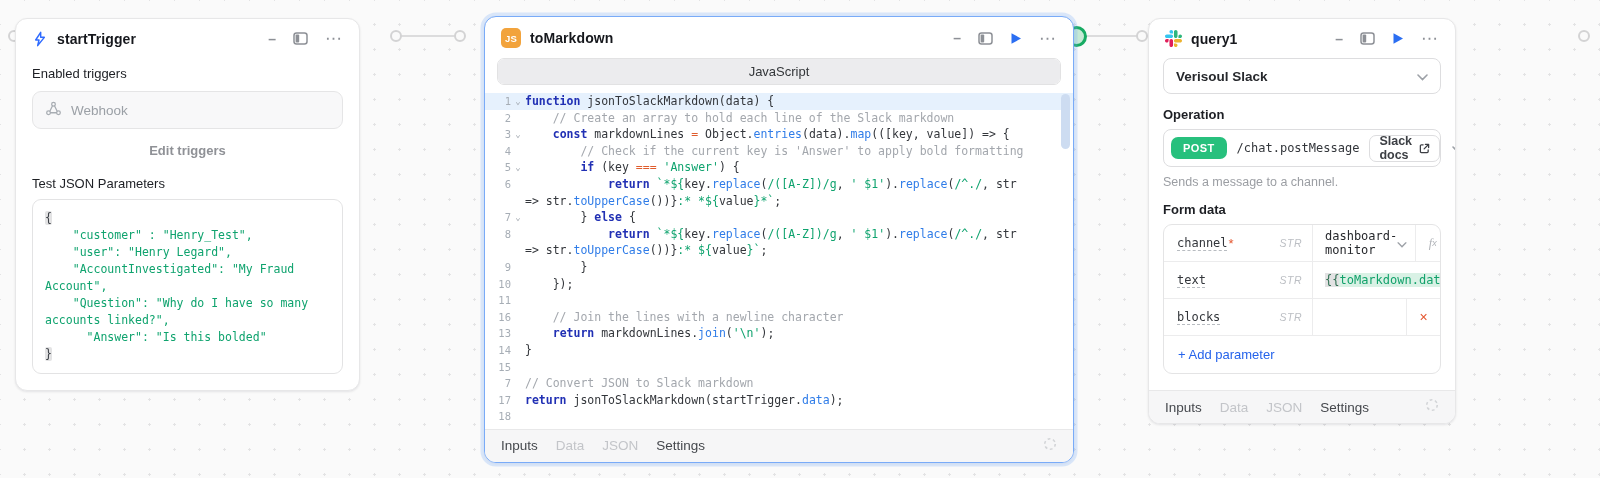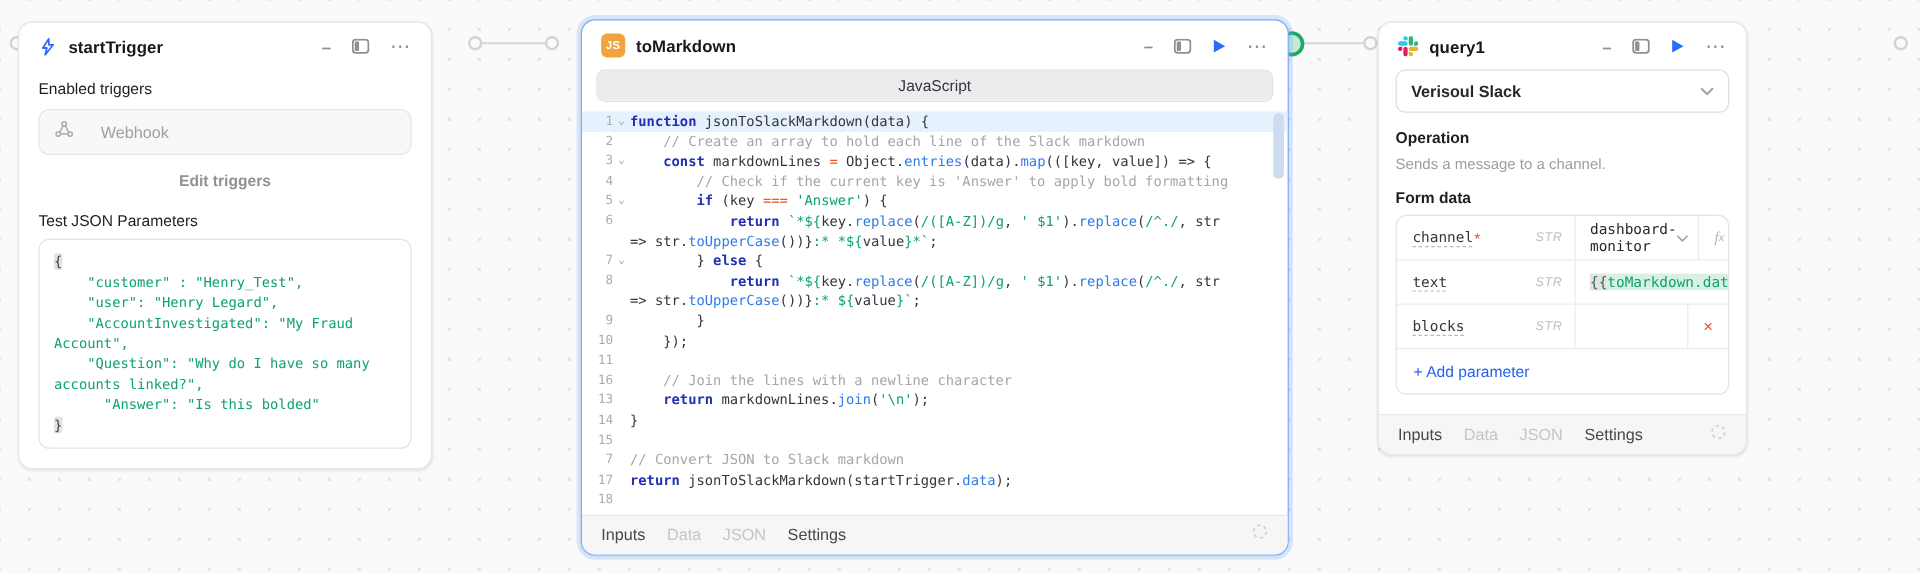--- a/index.html
+++ b/index.html
@@ -25,21 +25,21 @@
 
   
   .cline { position:absolute; height:2px; background:#dcdcdd; }
   .cdot { position:absolute; width:12px; height:12px; border:2px solid #d3d3d4; border-radius:50%; background:#fafafa; }
   .cgreen { position:absolute; width:21px; height:21px; border:3px solid #17ab63; border-radius:50%; background:#c5e9d5; }
 
   
   #p-start { left:15px; top:18px; width:345px; }
   .pbody1 { padding:4px 16px 16px 16px; }
   .sec-label { font-size:13px; font-weight:400; color:#1d1f24; margin:6px 0 10px; }
-  .chip { display:flex; align-items:center; gap:22px; height:38px; border:1px solid #e5e5e6; background:#f8f8f9; border-radius:9px; padding:0 12px; }
+  .chip { display:flex; align-items:center; gap:9px; height:38px; border:1px solid #e5e5e6; background:#f8f8f9; border-radius:9px; padding:0 12px; }
   .chip-label { font-size:13.5px; color:#9ba0a6; font-weight:500; }
   .edit-triggers { text-align:center; color:#8f9196; font-weight:600; font-size:13px; padding:14px 0 12px; cursor:pointer; }
   .json-box { border:1px solid #e3e3e4; border-radius:9px; background:#fff; padding:10px 12px;
     font-family:"DejaVu Sans Mono", monospace; font-size:11.5px; line-height:17px; color:#0fa36e;
     white-space:pre-wrap; word-break:normal; overflow-wrap:break-word; }
   .tk-js { color:#0fa36e; }
   .tk-br { color:#3c4046; background:#e3e3e4; border-radius:2px; }
 
   
   #p-md { left:472px; top:16px; width:590px;margin-left:12px; }
@@ -254,20 +254,39 @@
     <div class="pbody3">
       <div class="select">
         <span class="select-label">Verisoul Slack</span>
         <span class="chev">
           <svg width="11" height="7" viewBox="0 0 11 7" fill="none" stroke="#9da1a7" stroke-width="1.6" stroke-linecap="round">
               <path d="M1 1l4.5 4.5L10 1"></path>
             </svg>
         </span>
       </div>
       <div class="mini-label">Operation</div>
+      <div class="op-box">
+        <span class="method-badge">POST</span>
+        <span class="endpoint">/chat.postMessage</span>
+        <span class="docs-btn">
+          <span>Slack docs</span>
+          <span style="display:flex;">
+            <svg width="11" height="11" viewBox="0 0 12 12" fill="none" stroke="#3c3f44" stroke-width="1.4" stroke-linecap="round" stroke-linejoin="round">
+                <path d="M4.5 2H2.6A1.1 1.1 0 0 0 1.5 3.1v6.3a1.1 1.1 0 0 0 1.1 1.1h6.3a1.1 1.1 0 0 0 1.1-1.1V7.5"></path>
+                <path d="M7 1.5h3.5V5"></path>
+                <path d="M10.3 1.7 5.6 6.4"></path>
+              </svg>
+          </span>
+        </span>
+        <span class="chev" style="margin-left:2px;">
+          <svg width="11" height="7" viewBox="0 0 11 7" fill="none" stroke="#9da1a7" stroke-width="1.6" stroke-linecap="round">
+              <path d="M1 1l4.5 4.5L10 1"></path>
+            </svg>
+        </span>
+      </div>
       <div class="op-desc">Sends a message to a channel.</div>
       <div class="mini-label">Form data</div>
       <div class="ftable">
 
         <div class="frow">
           <div class="fkey">
             <span class="kname">channel</span>
               <span class="req">*</span>
             <span class="ktype">STR</span>
           </div>

